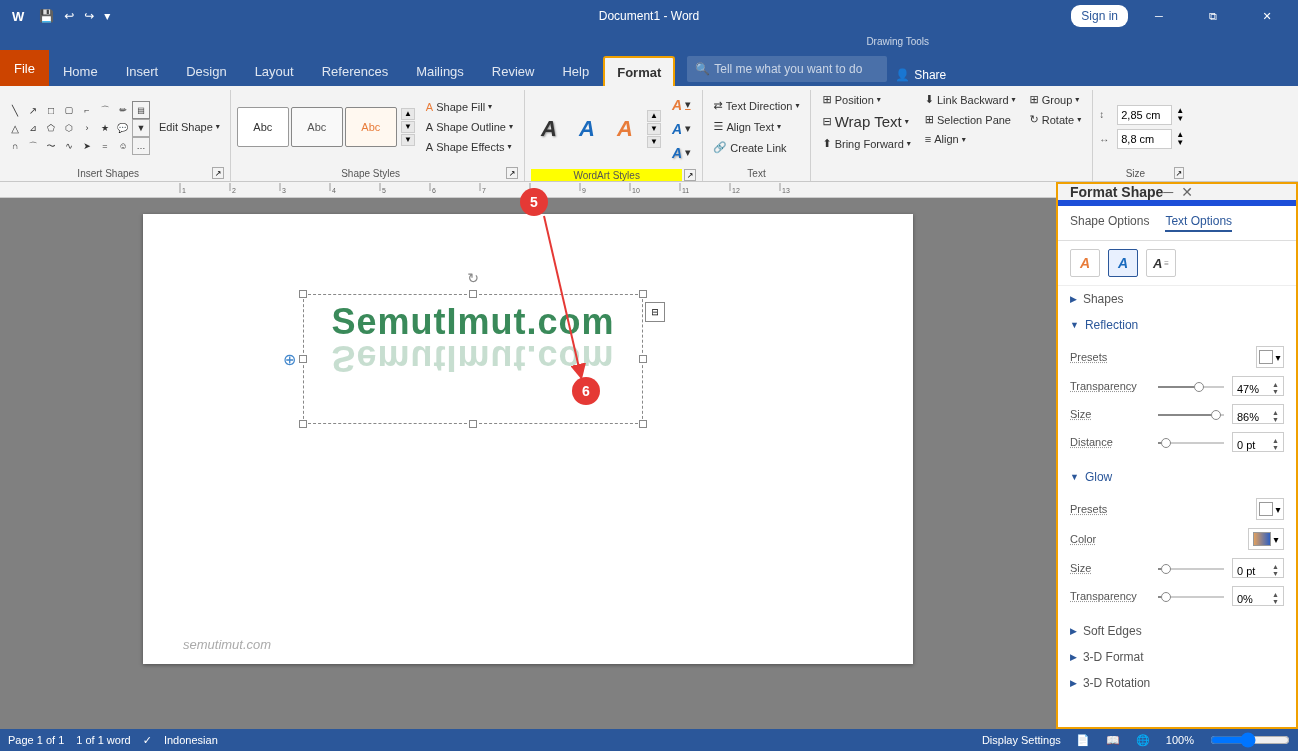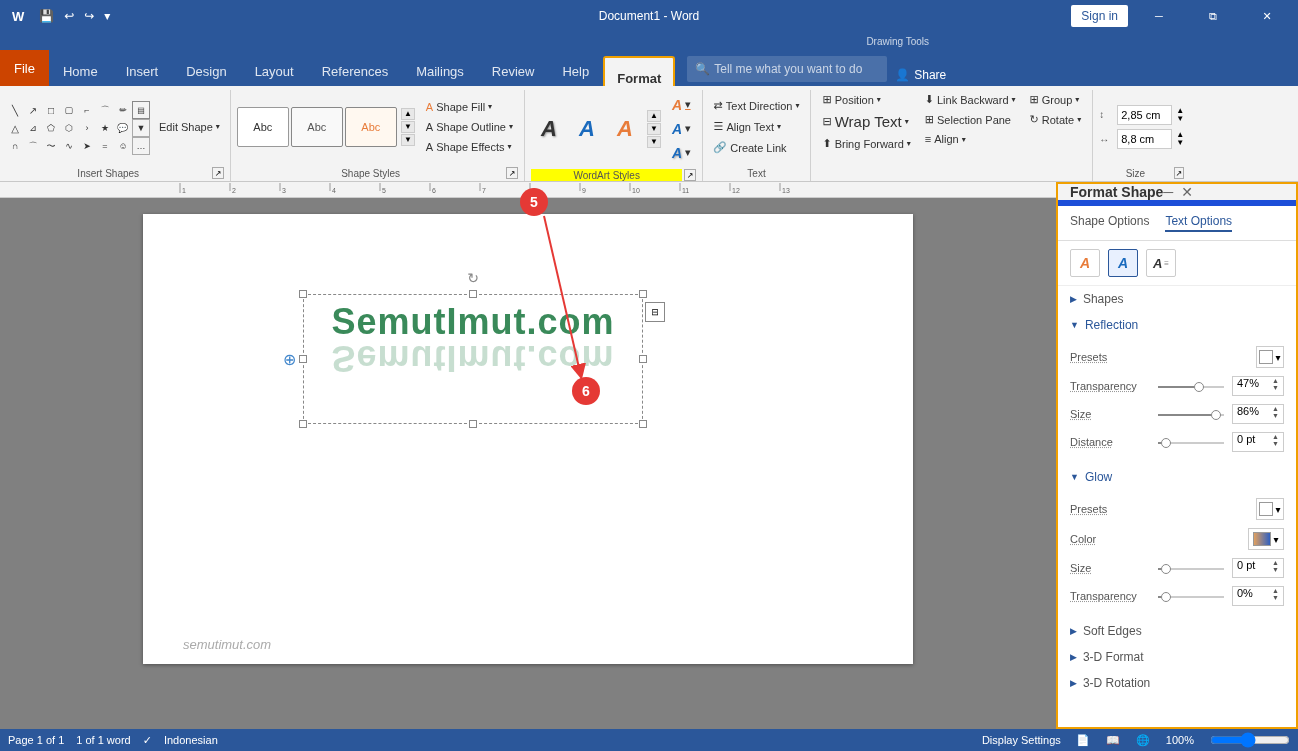--- a/index.html
+++ b/index.html
@@ -36,21 +36,20 @@
       align-items: center;
       font-size: 13px;
       color: rgba(255,255,255,0.85);
       cursor: pointer;
       border-radius: 3px 3px 0 0;
     }
     .tab-item.active {
       background: #e8e8e8;
       color: #333;
       font-weight: 600;
-      align-items: flex-end;
     }
 
     
     .ribbon-content {
       background: #f3f3f3;
       border-bottom: 1px solid #c8c8c8;
       height: 96px;
       display: flex;
       align-items: stretch;
       padding: 4px 0 0;
@@ -188,21 +187,21 @@
     .prop-label {
       font-size: 11px; color: #555; width: 80px; flex-shrink: 0;
       text-decoration: underline dotted #999;
     }
     .prop-slider {
       flex: 1; height: 2px; background: #ccc; position: relative; min-width: 60px;
     }
     .prop-value {
       width: 52px; height: 20px;
       border: 1px solid #ccc; font-size: 11px;
-      display: flex; align-items: flex-start; padding: 0 4px;
+      display: flex; align-items: flex-end; padding: 0 4px;
       background: white; justify-content: space-between;
     }
     .prop-value-spin { display: flex; flex-direction: column; }
     .spin-btn { font-size: 7px; color: #555; cursor: pointer; line-height: 1; }
 
     .presets-btn {
       width: 28px; height: 22px;
       border: 1px solid #ccc; background: white;
       display: flex; align-items: center; justify-content: center;
       cursor: pointer; gap: 2px; font-size: 10px;
@@ -217,21 +216,21 @@
       font-size: 11px; color: white;
       justify-content: space-between;
     }
     .status-left { display: flex; gap: 12px; align-items: center; }
     .status-right { display: flex; gap: 16px; align-items: center; }
 
     
     .signin-btn {
       background: white; color: #2b579a;
       border: none; padding: 4px 10px;
-      font-size: 12px; cursor: pointer; border-radius: 2px;
+      font-size: 12px; cursor: pointer; border-radius: 9px;
       font-weight: 500;
       margin-left: 32px;
     }
 
     
     .share-btn {
       display: flex; align-items: center; gap: 4px;
       background: transparent; border: none;
       color: white; font-size: 12px; cursor: pointer;
     }

